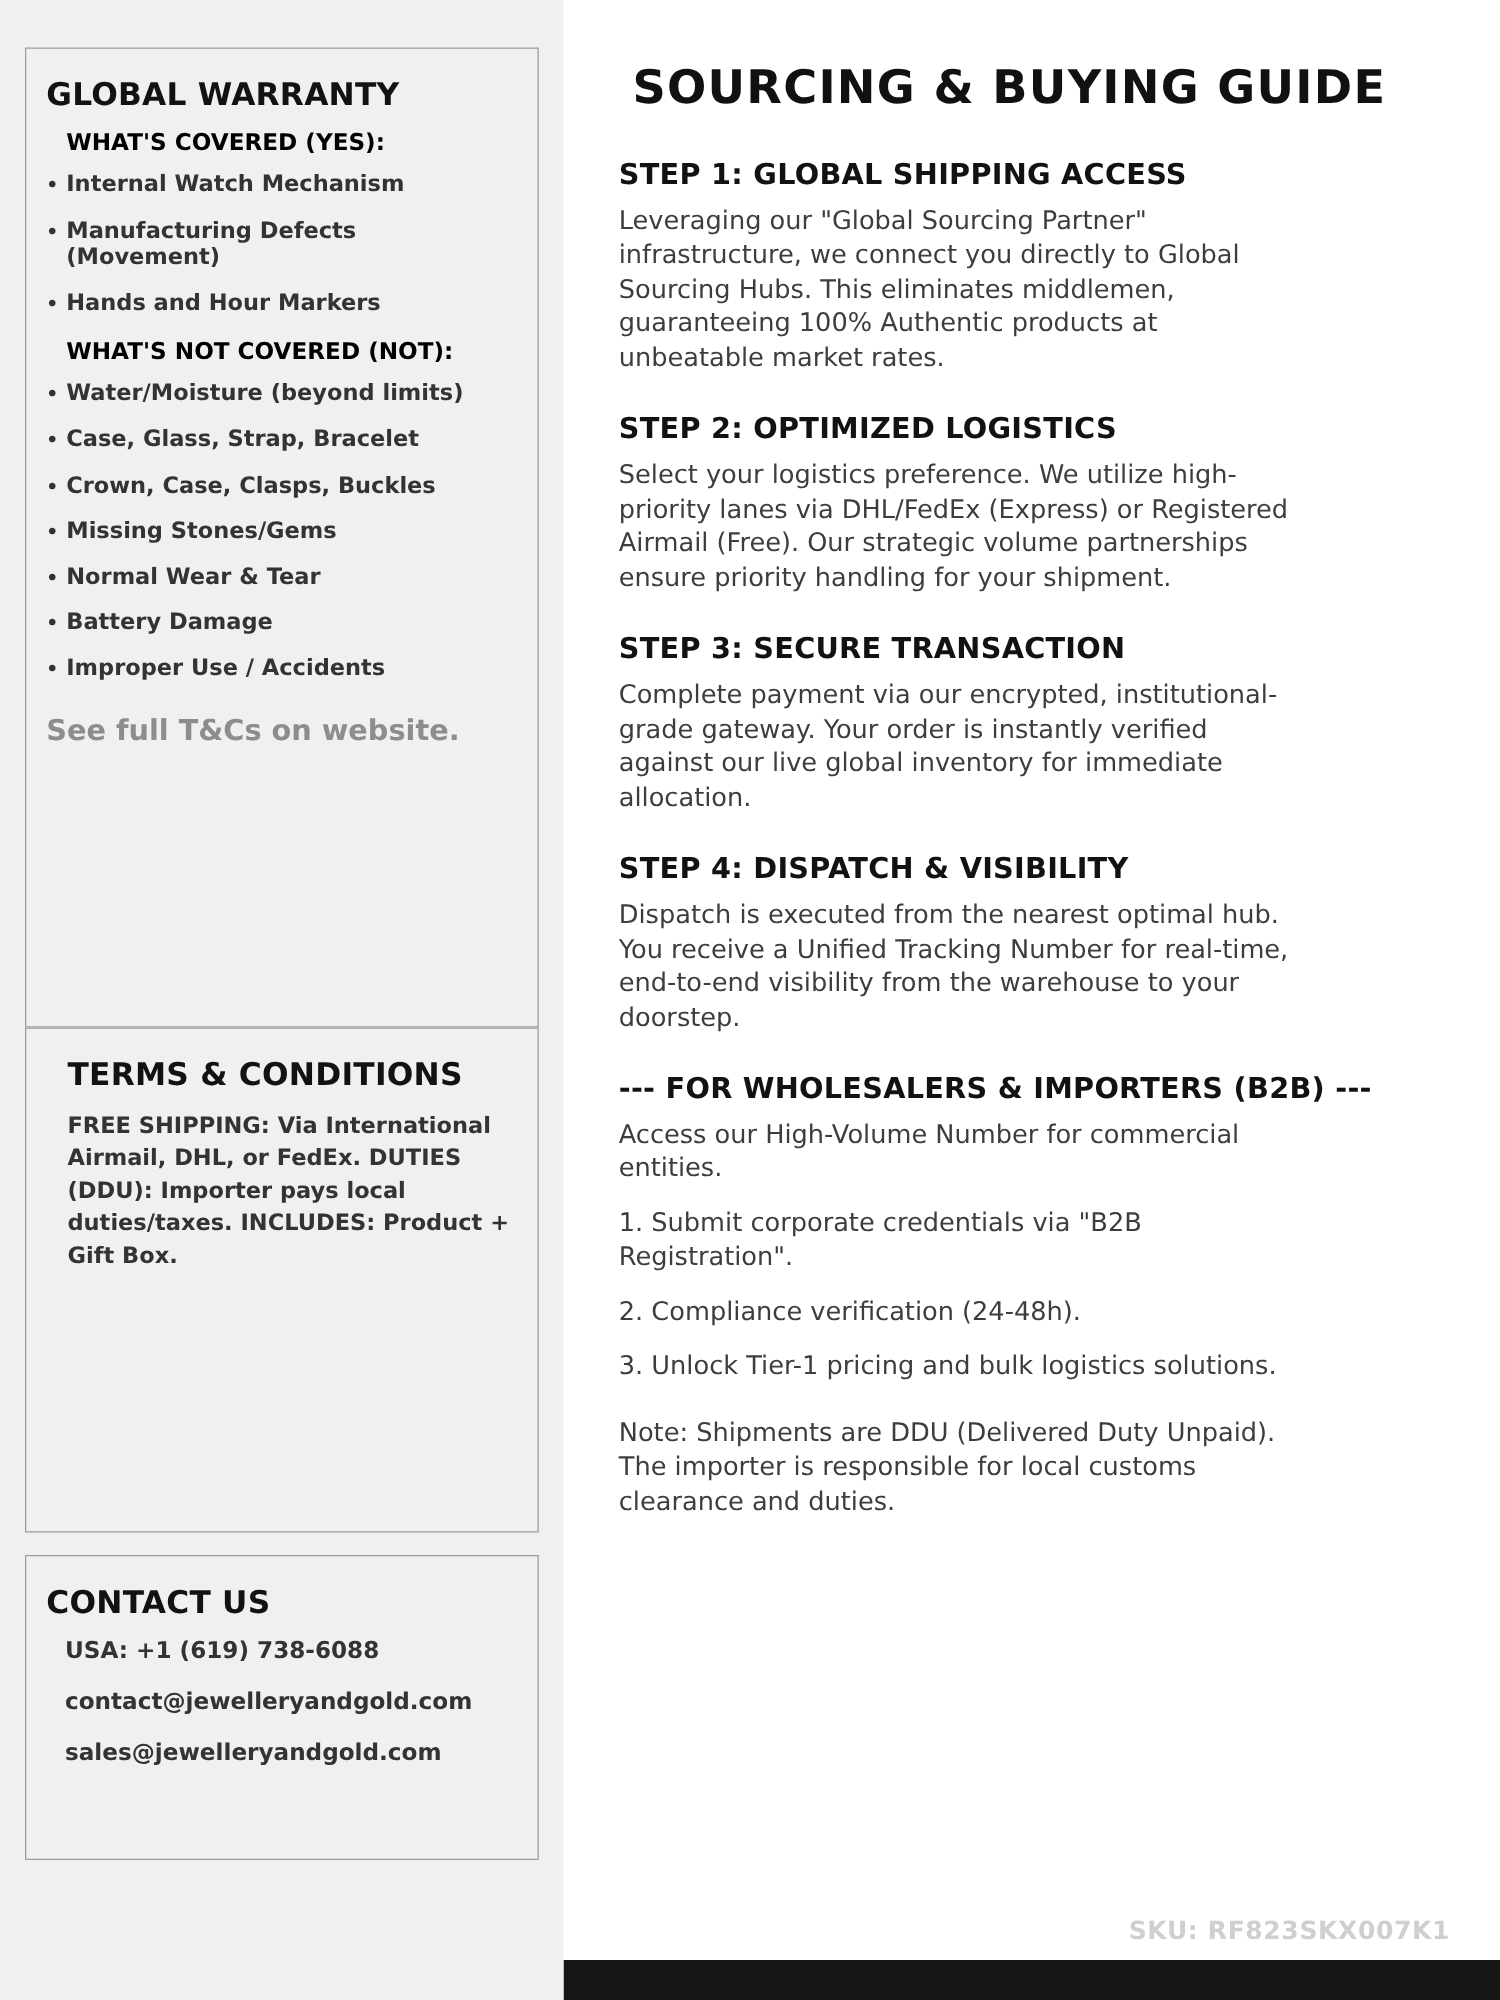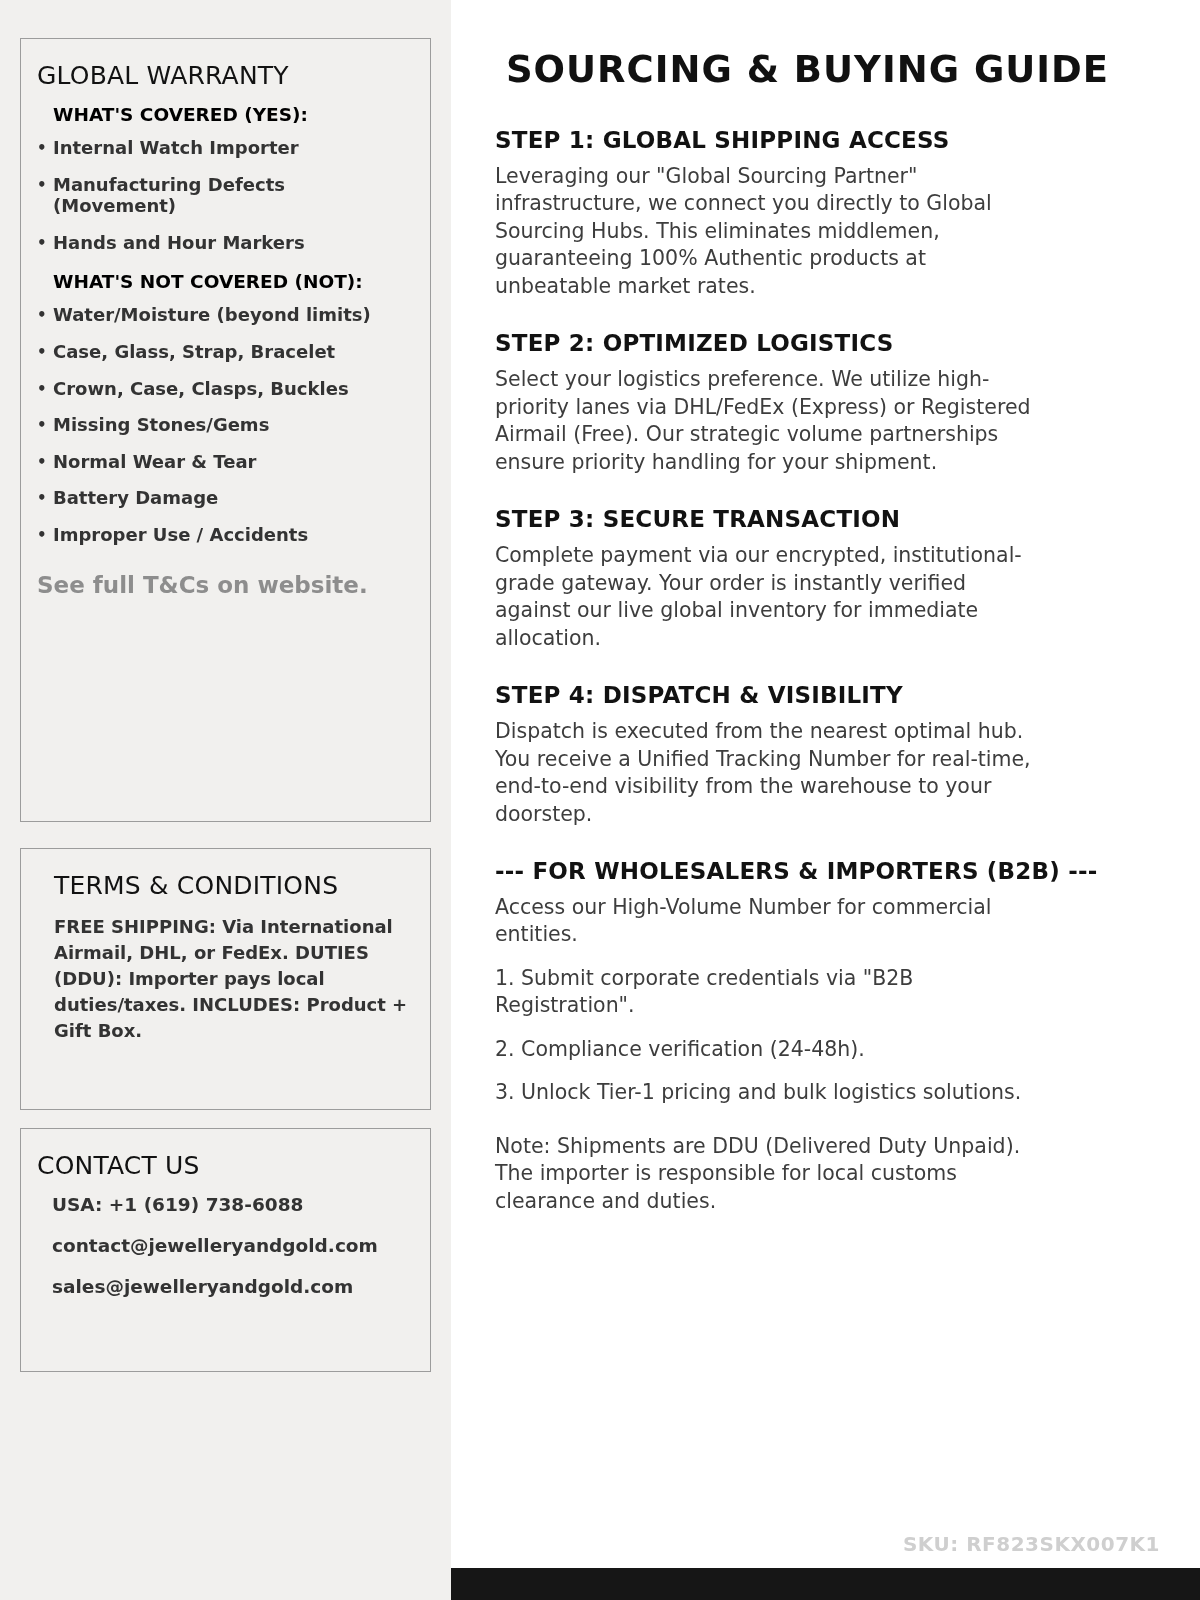--- a/index.html
+++ b/index.html
@@ -18,26 +18,26 @@
     background:#f1f0ee;
     padding:38px 20px 0 20px;
   }
   .box{
     box-sizing:border-box;
     border:1px solid #9c9c9c;
     padding:22px 16px 20px 16px;
     background:#f1f0ee;
   }
   .box-warranty{height:784px;}
-  .box-terms{height:262px;margin-top:26px;padding-left:33px;}
+  .box-terms{height:404px;padding-left:33px;}
   .box-contact{height:244px;margin-top:18px;}
 
   .box h2{
     margin:0 0 14px 0;
-    font-size:25px;font-weight:normal;color:#121212;
+    font-size:25px;font-weight:bold;color:#121212;
     letter-spacing:0.2px;
   }
   .sub-heading{
     margin:18px 0 12px 16px;
     font-size:18.5px;font-weight:bold;color:#000000;
   }
   .sub-heading.first{margin-top:6px;}
   ul.bullets{list-style:none;margin:0;padding:0;}
   ul.bullets li{
     position:relative;
@@ -109,21 +109,21 @@
 
 <div class="page">
 
   <aside class="sidebar">
 
     <section class="box box-warranty">
       <h2>GLOBAL WARRANTY</h2>
 
       <div class="sub-heading first">WHAT'S COVERED (YES):</div>
       <ul class="bullets">
-        <li>Internal Watch Importer</li>
+        <li>Internal Watch Mechanism</li>
         <li>Manufacturing Defects (Movement)</li>
         <li>Hands and Hour Markers</li>
       </ul>
 
       <div class="sub-heading">WHAT'S NOT COVERED (NOT):</div>
       <ul class="bullets">
         <li>Water/Moisture (beyond limits)</li>
         <li>Case, Glass, Strap, Bracelet</li>
         <li>Crown, Case, Clasps, Buckles</li>
         <li>Missing Stones/Gems</li>

